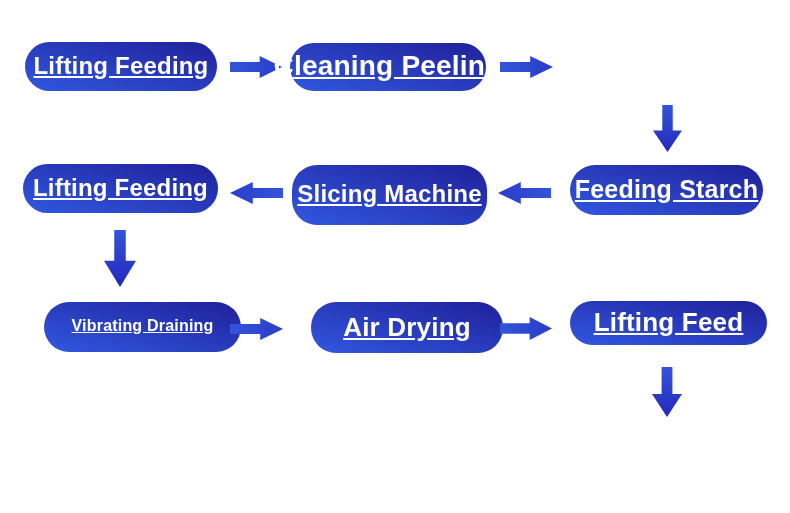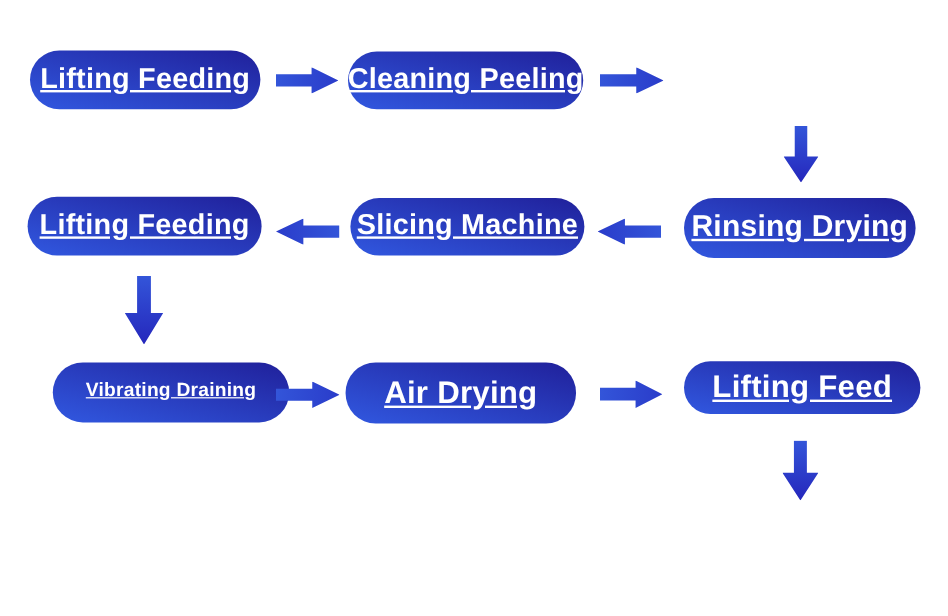--- a/index.html
+++ b/index.html
@@ -32,27 +32,27 @@
     background:linear-gradient(to top right, var(--pill-start) 0%, var(--pill-end) 100%);
     color:var(--text);
     font-weight:bold;
     letter-spacing:0.2px;
     white-space:nowrap;
     text-align:center;
   }
   .pill span{line-height:1;padding-bottom:2px;text-decoration:underline;}
   
   .n1{left:25px;  top:42px;  width:192px; height:49px; font-size:24px;}
-  .n2{left:290px; top:43px;  width:196px; height:48px; font-size:24px;}
+  .n2{left:290px; top:43px;  width:196px; height:48px; font-size:28px;}
   .n3{left:570px; top:42px;  width:196px; height:50px; font-size:26px;}
   .n4{left:570px; top:165px; width:193px; height:50px; font-size:25px;}
-  .n5{left:292px; top:165px; width:195px; height:48px; font-size:24px;}
+  .n5{left:292px; top:165px; width:195px; height:60px; font-size:24px;}
   .n6{left:23px;  top:164px; width:195px; height:49px; font-size:24px;}
   .n7{left:23px;  top:302px; width:197px; height:50px; font-size:16px;margin-left:21px;}
-  .n8{left:288px; top:302px; width:192px; height:51px; font-size:26px;}
+  .n8{left:311px; top:302px; width:192px; height:51px; font-size:26px;}
   .n9{left:570px; top:301px; width:197px; height:44px; font-size:26px;}
   .n10{left:572px;top:433px; width:195px; height:50px; font-size:26px;}
   
   .arrow{position:absolute;}
   .arrow-right{
     background:linear-gradient(90deg, var(--arrow-grad-start), var(--arrow-flat));
     clip-path:polygon(0 27%, 57% 27%, 57% 0, 100% 50%, 57% 100%, 57% 73%, 0 73%);
   }
   .arrow-left{
     background:linear-gradient(270deg, var(--arrow-grad-start), var(--arrow-flat));
@@ -83,21 +83,21 @@
   <div class="arrow arrow-right a1"></div>
 
   <div class="pill n2">
     <span>Cleaning Peeling</span>
   </div>
   <div class="arrow arrow-right a2"></div>
 
   <div class="arrow arrow-down a3"></div>
 
   <div class="pill n4">
-    <span>Rinsing Drying</span>
+    <span>Feeding Starch</span>
   </div>
   <div class="arrow arrow-left a4"></div>
 
   <div class="pill n5">
     <span>Slicing Machine</span>
   </div>
   <div class="arrow arrow-left a5"></div>
 
   <div class="pill n6">
     <span>Lifting Feeding</span>

